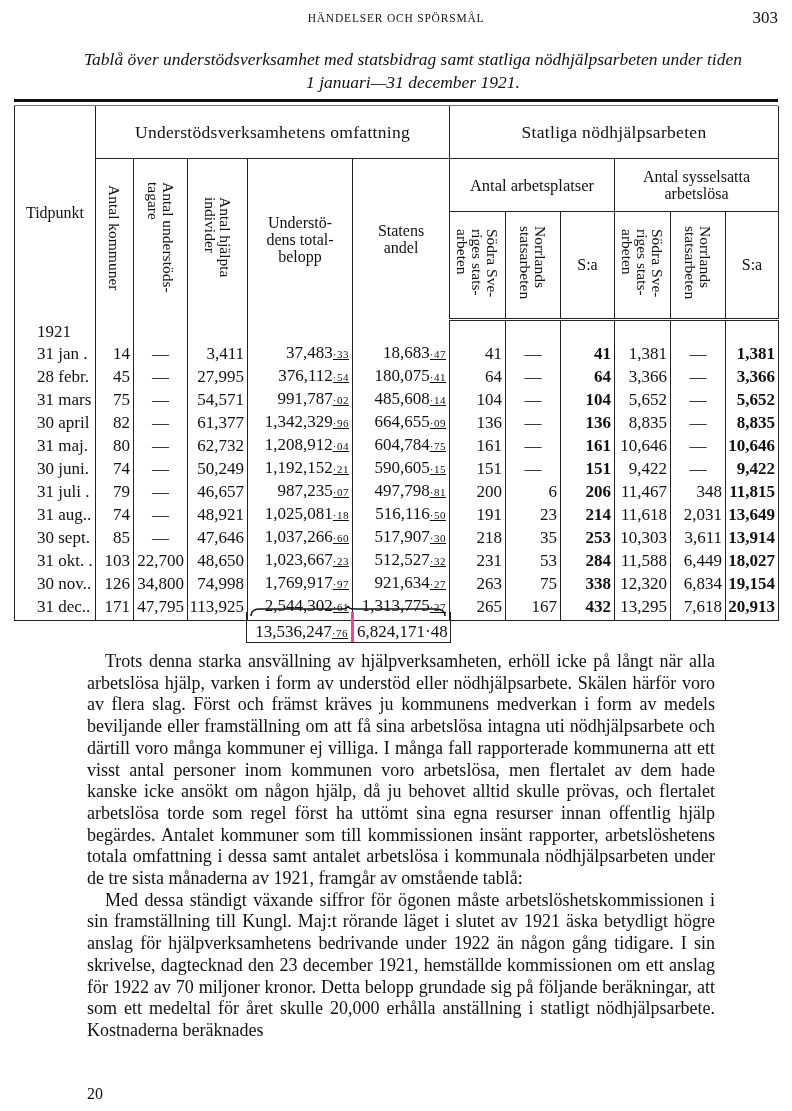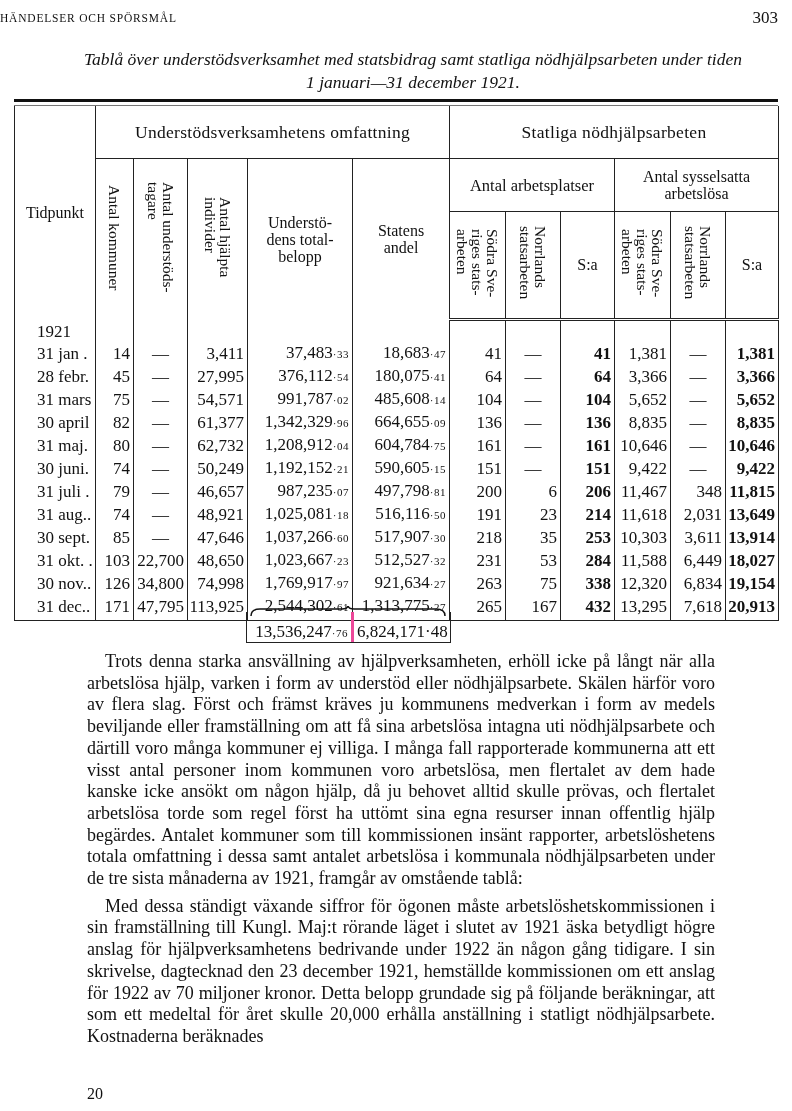--- a/index.html
+++ b/index.html
@@ -1,19 +1,19 @@
 <!DOCTYPE html>
 <html><head>
 <meta charset="utf-8">
 <style>
   html, body { margin:0; padding:0; background:#fff; }
   body { width:792px; height:1111px; position:relative; overflow:hidden;
          font-family:"DejaVu Serif","Liberation Serif",serif; color:#111; }
   .running-head { position:absolute; top:10px; left:0; width:792px; height:24px; }
-  .running-title { position:absolute; left:0; width:792px; text-align:left; top:2px;
+  .running-title { position:absolute; left:0; width:792px; text-align:center; top:2px;
                    font-size:11.5px; letter-spacing:0.8px; font-family:"Liberation Serif",serif; }
   .page-num { position:absolute; right:14px; top:-2px; font-size:17px; font-family:"Liberation Serif",serif; }
   .caption { position:absolute; top:48px; left:30px; width:766px; text-align:center;
              font-style:italic; font-size:17.5px; line-height:23px; font-family:"Liberation Serif",serif; }
   .rule-top { position:absolute; left:14px; width:764px; top:99px; height:3px; background:#111; }
   .rule-top2 { position:absolute; left:14px; width:764px; top:105px; height:1px; background:#777; }
 
   table.data { position:absolute; top:106px; left:14px; border-collapse:collapse;
                font-family:"Liberation Serif",serif; font-size:16px; table-layout:fixed; }
   table.data td, table.data th { padding:0; border-left:1px solid #222; border-right:1px solid #222; font-weight:normal; }
@@ -23,32 +23,32 @@
   .vert { height:106px; }
   .vtext { writing-mode:vertical-rl; display:inline-block; font-size:15.5px; line-height:15px; text-align:left; white-space:pre-line; }
   .hdr-bottom th { border-bottom:3px double #222; }
   .plain { font-size:16px; line-height:17px; white-space:pre-line; }
   .year-row td { height:30px; vertical-align:bottom; padding-bottom:1px;margin-top:20px; }
   tbody.rows td { height:21px; text-align:right; padding-right:3px; font-size:17px; line-height:21px; white-space:nowrap; }
   tbody.rows td.date { text-align:left; padding-left:22px; padding-right:0; }
   tbody.rows td.dash { text-align:center; padding-right:0; }
   tbody.rows td.b { font-weight:bold; }
   tbody.rows tr:last-child td { border-bottom:1px solid #222; padding-bottom:2px; }
-  .dec { font-size:11px; letter-spacing:0.5px; }
+  .dec { font-size:11px; letter-spacing:0.5px;text-decoration:underline; }
   .totals { position:absolute; top:612px; left:246px; height:30px; display:flex;
             border-left:1px solid #222; border-right:1px solid #222; border-bottom:1px solid #222;
             font-family:"Liberation Serif",serif; font-size:17px; }
   .totals div { padding:10px 3px 0 3px; text-align:right; }
   .totals .t1 { width:98px; border-right:3px solid #ec4899; }
   .totals .t2 { width:90px; }
   .brace { position:absolute; top:606px; left:250px; width:196px; height:10px; }
   .body-text { position:absolute; top:651px; left:87px; width:628px; font-family:"Liberation Serif",serif;
                font-size:18px; line-height:21.7px; text-align:justify; }
   .body-text p { margin:0; text-indent:0; }
-  .body-text p + p { margin-top:6px; }
+  .body-text p + p { margin-top:0; }
   .p1 { text-indent:18px !important; }
   .footer-num { position:absolute; top:1085px; left:87px; font-family:"Liberation Serif",serif; font-size:16px; }
 </style>
 </head>
 <body>
 
 <div class="running-head">
   <div class="running-title">HÄNDELSER OCH SPÖRSMÅL</div>
   <div class="page-num">303</div>
 </div>

